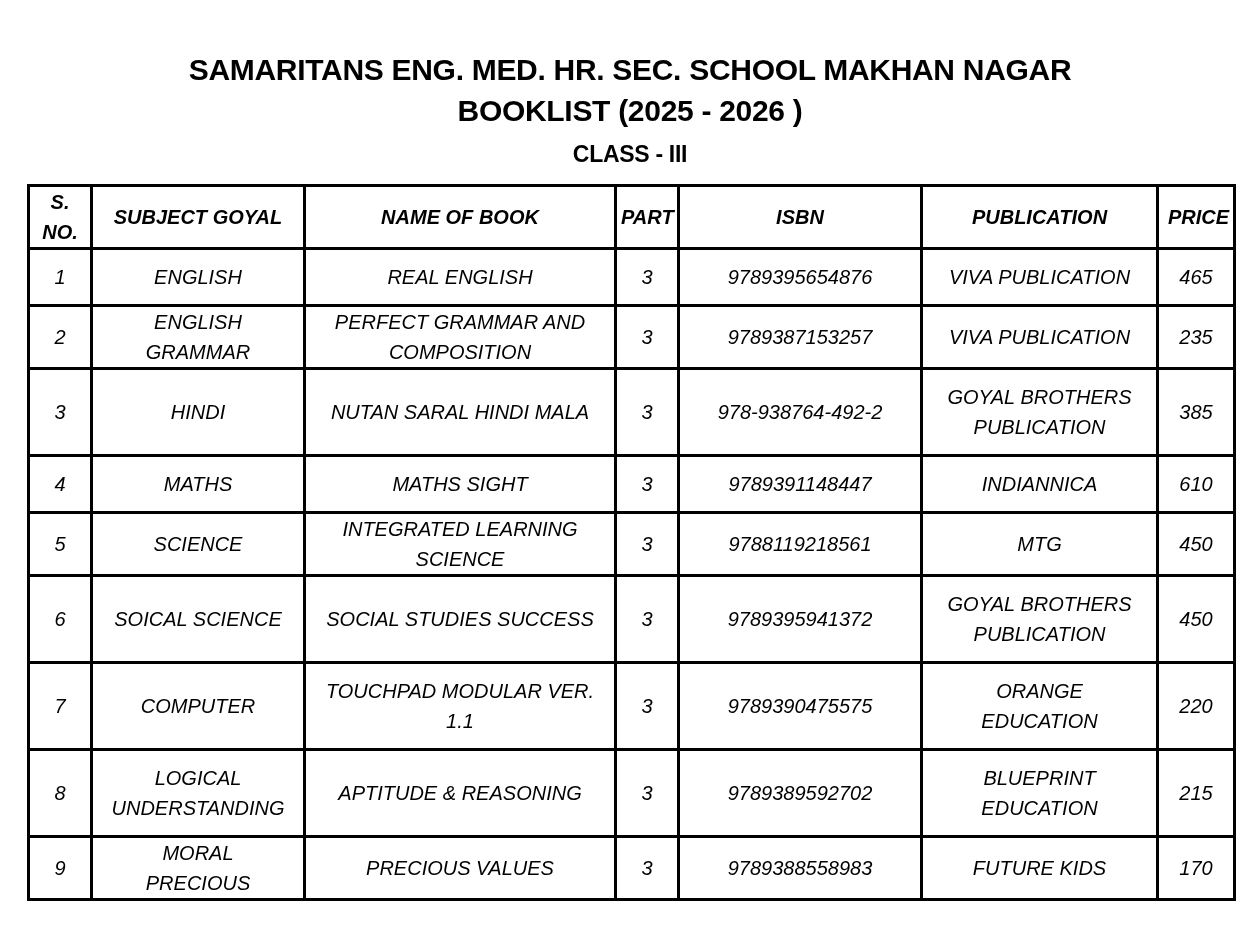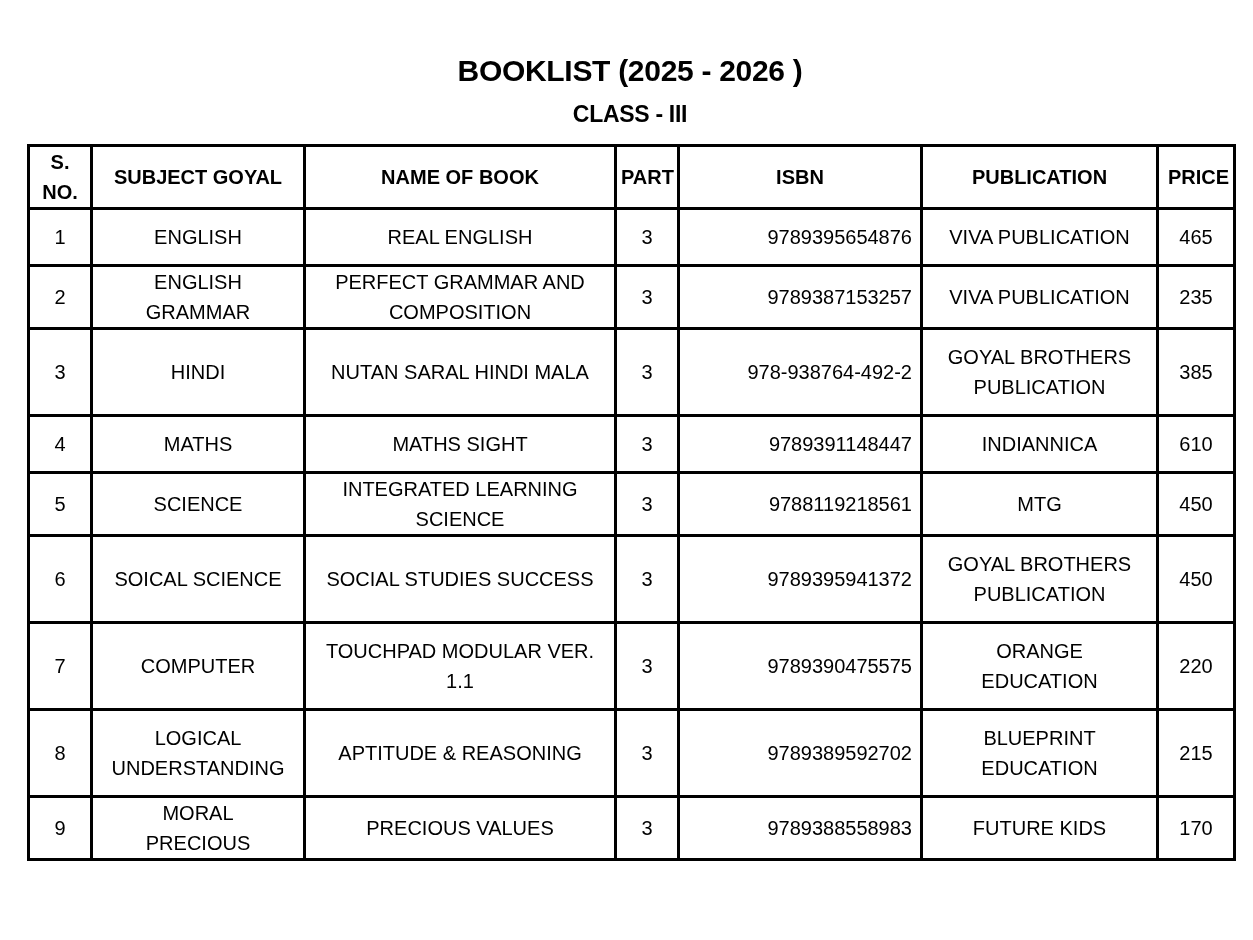--- a/index.html
+++ b/index.html
@@ -37,20 +37,21 @@
   }
   .class-title {
     font-size: 23px;
     line-height: 44px;
   }
   table.booklist {
     border-collapse: collapse;
     table-layout: fixed;
     margin: 8px 0 0 27px;
     width: 1206px;
+    font-style: italic;
   }
   th, td {
     border: 3px solid #000000;
     text-align: center;
     vertical-align: middle;
     font-size: 20px;
     line-height: 30px;
     overflow: hidden;
   }
   th {
@@ -66,29 +67,30 @@
   
   .col-sno         { width: 63px;  padding: 0 4px; }
   .col-subject     { width: 213px; }
   .col-book        { width: 311px; }
   .col-part        { width: 63px;  padding: 0 4px; }
   .col-isbn        { width: 243px; }
   .col-publication { width: 236px; }
   .col-price       { width: 77px;  padding: 0 4px; text-align: right; }
   
   td.cell-sno, td.cell-part, td.cell-price { padding: 0 4px; }
-  td.cell-isbn { padding: 0 8px; text-align: right; }
+  td.cell-isbn { padding: 0 8px; }
   td.cell-publication { padding: 12px 24px; }
 </style>
 </head>
 <body>
 
 <div class="doc">
 
   <div class="title-block">
+    <div class="school-name">SAMARITANS ENG. MED. HR. SEC. SCHOOL MAKHAN NAGAR</div>
     <div class="booklist-title">BOOKLIST (2025 - 2026 )</div>
     <div class="class-title">CLASS - III</div>
   </div>
 
   <table class="booklist">
     <thead>
       <tr>
           <th class="col-sno">S. NO.</th>
           <th class="col-subject">SUBJECT GOYAL</th>
           <th class="col-book">NAME OF BOOK</th>

